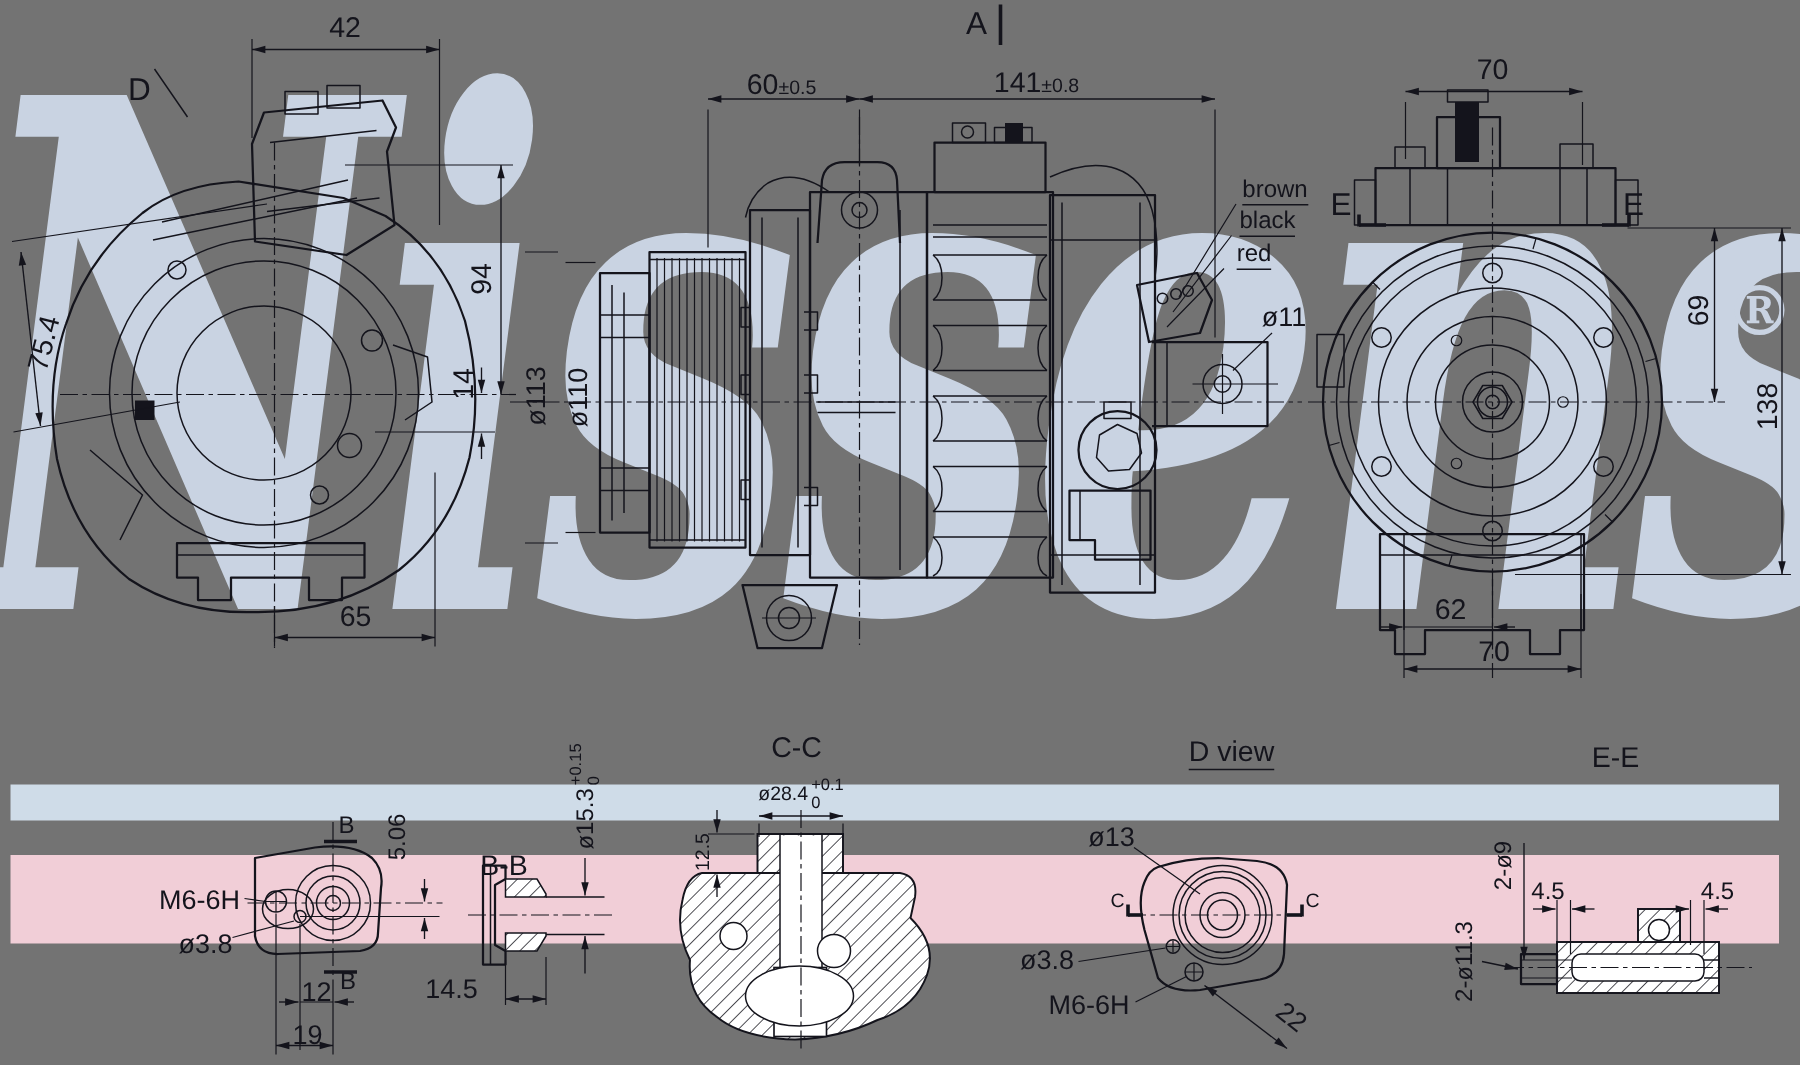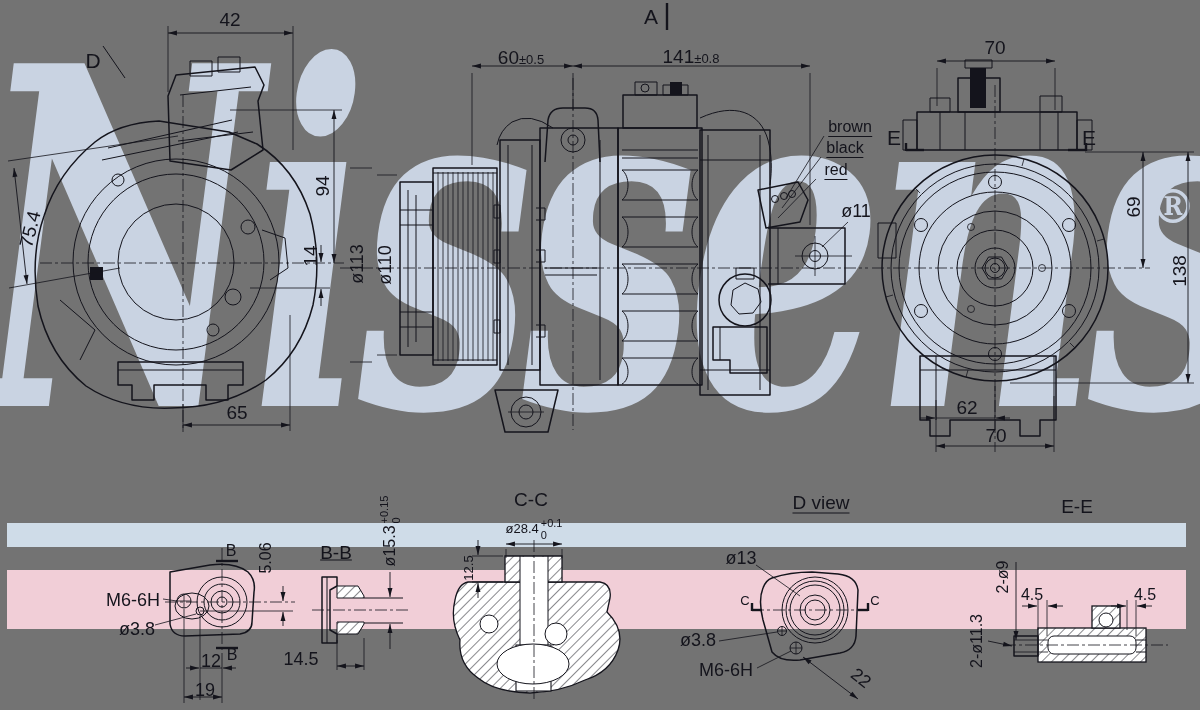--- a/index.html
+++ b/index.html
@@ -383,21 +383,21 @@
   <div class="lbl" style="left:996px;top:435px;">70</div>
 
   <div class="lbl dimtxt" style="left:133px;top:600px;">M6-6H</div>
   <div class="lbl dimtxt" style="left:137px;top:629px;">ø3.8</div>
   <div class="lbl sm" style="left:231px;top:551px;">B</div>
   <div class="lbl sm" style="left:232px;top:655px;">B</div>
   <div class="lbl r90 sm" style="left:266px;top:558px;">5.06</div>
   <div class="lbl dimtxt" style="left:211px;top:661px;">12</div>
   <div class="lbl dimtxt" style="left:205px;top:690px;text-align:right;">19</div>
 
-  <div class="lbl" style="left:336px;top:552px;text-decoration:underline;">B-B</div>
+  <div class="lbl" style="left:336px;top:578px;">B-B</div>
   <div class="lbl r90 sm" style="left:391px;top:531px;"><span>ø15.3</span><span class="stk">
         <i>+0.15</i>
         <i>0</i>
       </span></div>
   <div class="lbl dimtxt" style="left:301px;top:659px;">14.5</div>
 
   <div class="lbl" style="left:531px;top:499px;">C-C</div>
   <div class="lbl xs" style="left:534px;top:530px;"><span>ø28.4</span><span class="stk" style="font-size:11px;">
         <i>+0.1</i>
         <i>0</i>

